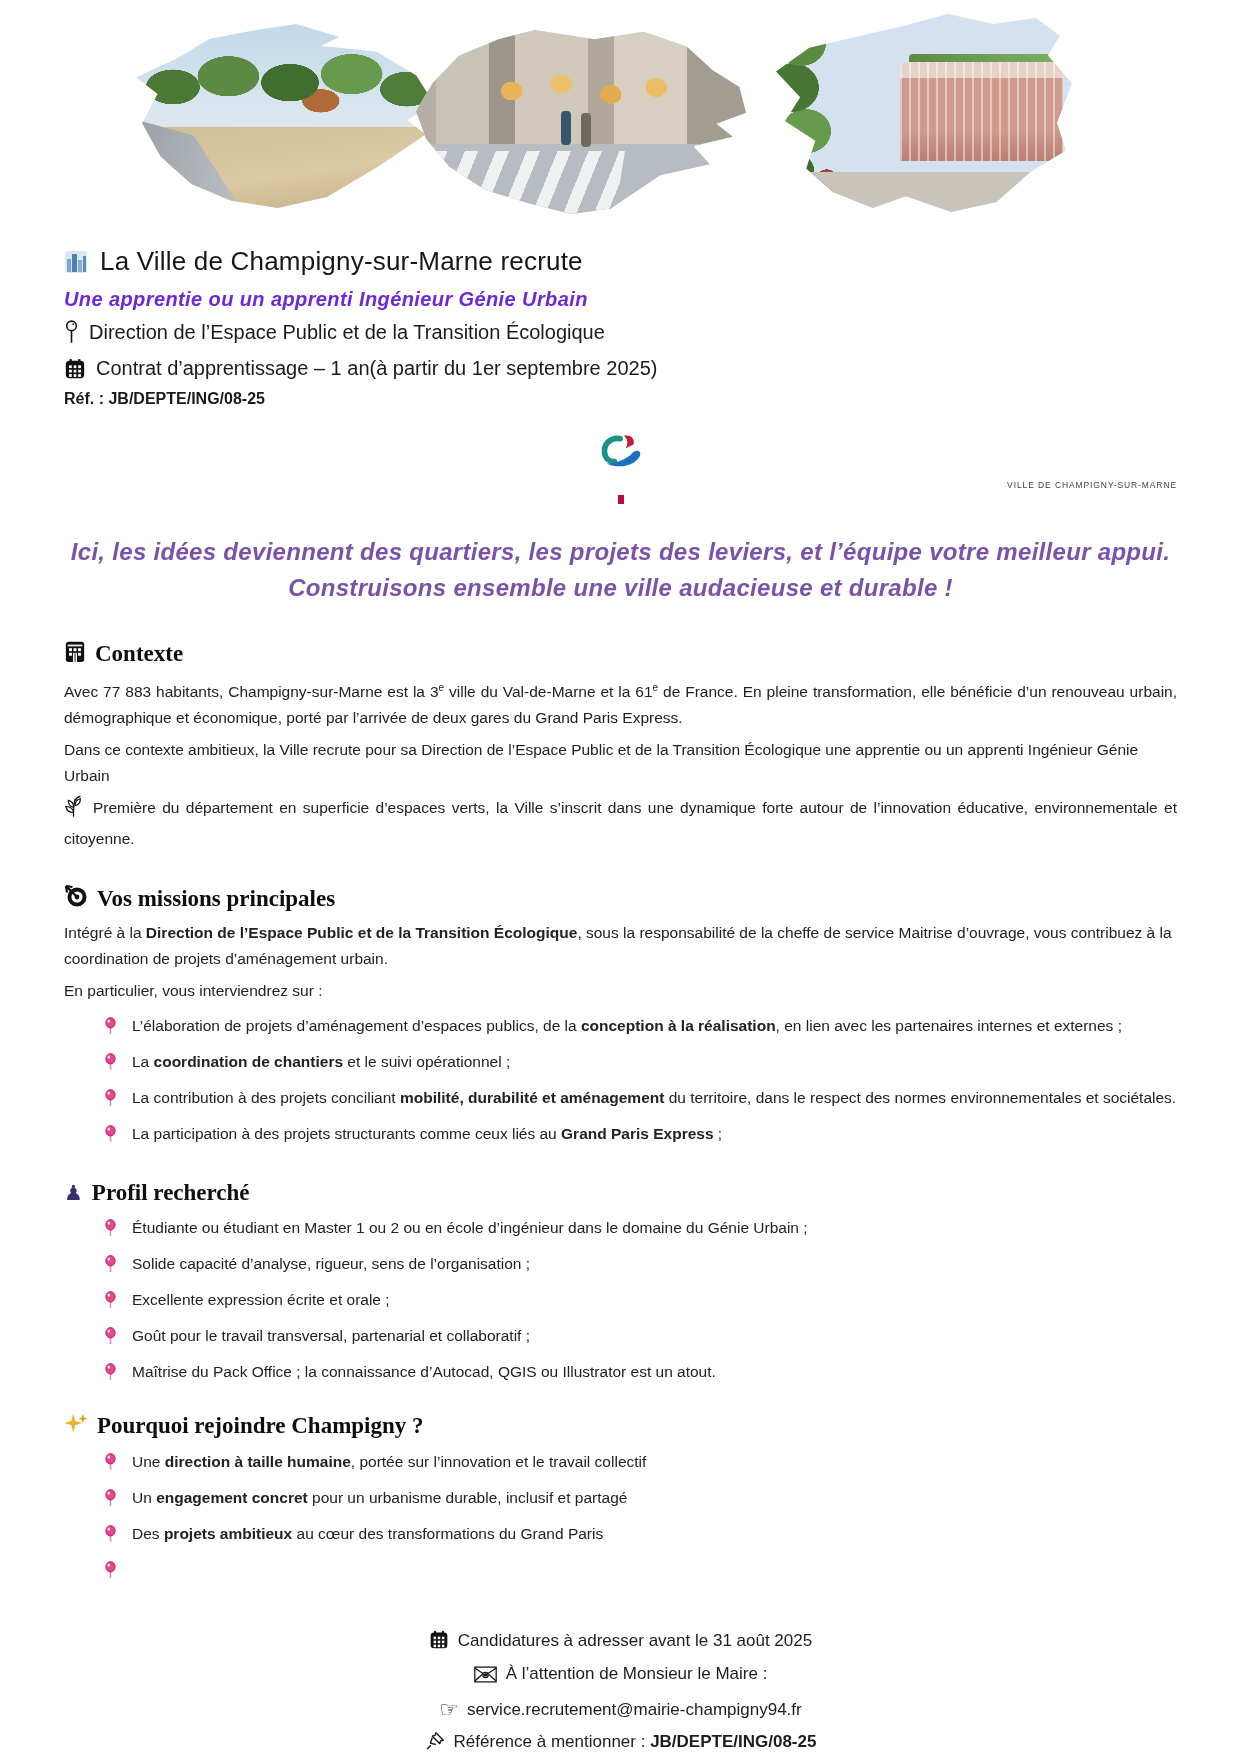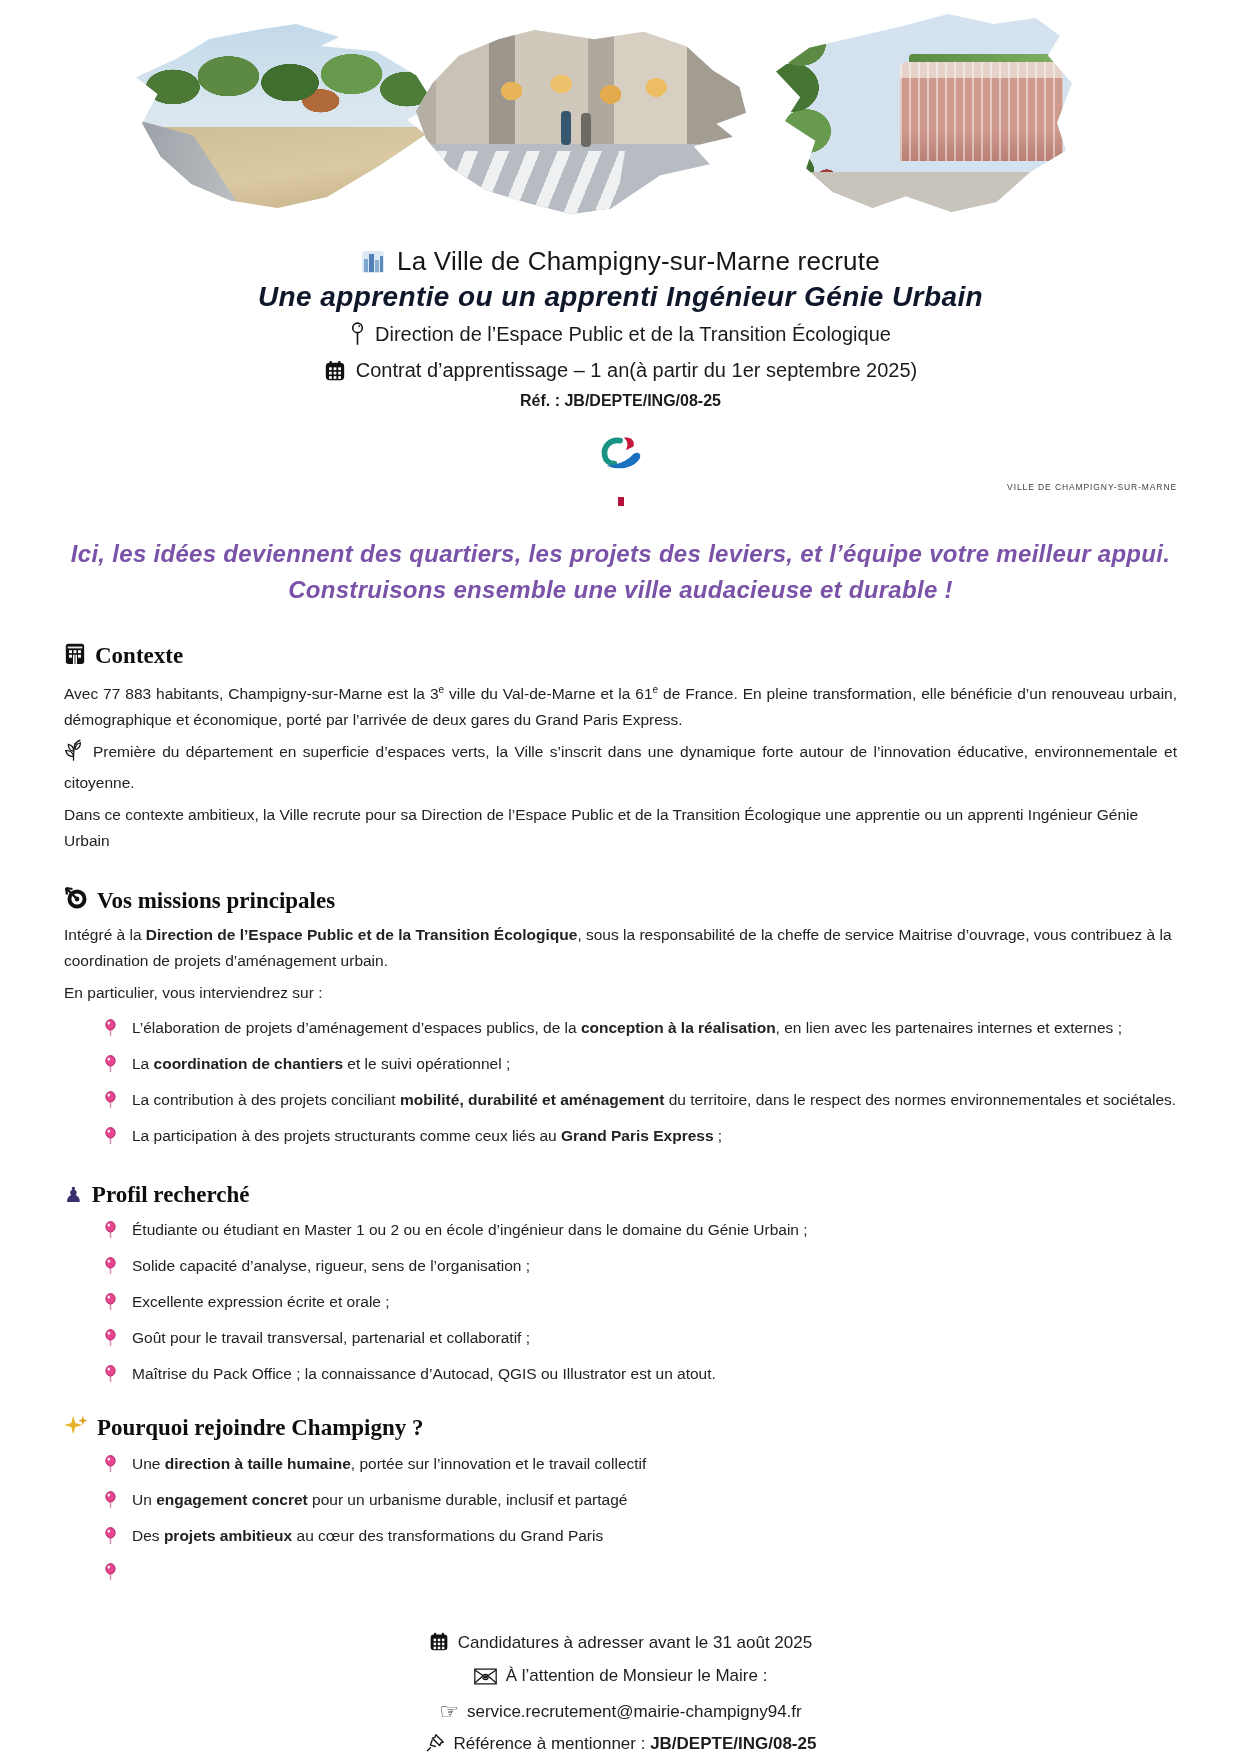--- a/index.html
+++ b/index.html
@@ -69,25 +69,25 @@
       radial-gradient(ellipse 20% 12% at 55% 88%, #a23d3d 0 58%, transparent 59%); }
   .r-bld { right:3%; top:24%; width:54%; height:50%; border-radius:6px 6px 0 0;
     background:
       repeating-linear-gradient(90deg, rgba(255,255,255,.45) 0 2px, transparent 2px 9px),
       linear-gradient(180deg,#e6d2c9 0 16%,#cf9a8e 16% 68%,#b97f74 100%); }
   .r-roof { right:6%; top:20%; width:48%; height:7%; border-radius:4px;
     background:linear-gradient(90deg,#5d8a43,#7fae62); }
   .r-ground{ left:0; bottom:0; width:100%; height:20%; background:#c9c4bb; }
 
   
-  .header { text-align:center; margin-top:26px; }
+  .header { margin-top:26px; }
   .title-line { font-size:26px; color:#161616; letter-spacing:.2px; }
   .title-line .ic { vertical-align:-4px; margin-right:12px; }
-  .subtitle { font-size:28px; font-style:italic; font-weight:600;
-    letter-spacing:.4px; color:#0f172a; }
+  .subtitle { margin-top:7px; font-size:20px; font-style:italic; font-weight:600;
+    letter-spacing:.4px; color:#6d28d9; }
   .h-line { margin-top:8px; font-size:20px; color:#1b1b1b; }
   .h-line .ic { vertical-align:-5px; margin-right:10px; }
   .ref-line { margin-top:5px; font-size:16px; font-weight:700; color:#1b1b1b; }
 
   
   .logo-block { margin-top:24px; text-align:center; }
   .logo-caption { margin-top:2px; font-size:8.5px; letter-spacing:.9px; color:#3d3d3d;text-align:right; }
   .logo-square { width:6px; height:9px; background:#b5103c; margin:5px auto 0; }
 
   
@@ -212,28 +212,28 @@
             <rect x="10.4" y="11" width="3.2" height="3.2" fill="#fff"></rect>
             <rect x="15.3" y="11" width="3.2" height="3.2" fill="#fff"></rect>
             <rect x="5.5" y="16" width="3.2" height="3.2" fill="#fff"></rect>
             <rect x="15.3" y="16" width="3.2" height="3.2" fill="#fff"></rect>
             <rect x="9.8" y="16" width="4.4" height="10" fill="#fff"></rect>
             <line x1="12" y1="16" x2="12" y2="26" stroke="#111" stroke-width="1"></line>
           </svg></span>
       <span>Contexte</span>
     </div>
     <p class="body-p just"><span>Avec 77 883 habitants, Champigny-sur-Marne est la 3</span><sup>e</sup><span> ville du Val-de-Marne et la 61</span><sup>e</sup><span> de France. En pleine transformation, elle bénéficie d’un renouveau urbain, démographique et économique, porté par l’arrivée de deux gares du Grand Paris Express.</span></p>
+    <p class="body-p">Dans ce contexte ambitieux, la Ville recrute pour sa Direction de l’Espace Public et de la Transition Écologique une apprentie ou un apprenti Ingénieur Génie Urbain</p>
     <p class="body-p just"><span class="ic-inline"><svg width="19" height="23" viewBox="0 0 22 26" fill="none" stroke="#111" stroke-width="1.4">
             <path d="M11 25 C11 16 11 10 13 4"></path>
             <path d="M11 20 C6 20 3 17 2 13 C6 13 10 15 11 19"></path>
             <path d="M11 14 C7 13 5 10 5 6 C9 7 11 9 11 13"></path>
             <path d="M13 12 C17 11 19 8 19 4 C15 5 13 8 13 11"></path>
             <path d="M13 6 C14 3 16 2 19 1"></path>
           </svg></span><span>Première du département en superficie d’espaces verts, la Ville s’inscrit dans une dynamique forte autour de l’innovation éducative, environnementale et citoyenne.</span></p>
-    <p class="body-p">Dans ce contexte ambitieux, la Ville recrute pour sa Direction de l’Espace Public et de la Transition Écologique une apprentie ou un apprenti Ingénieur Génie Urbain</p>
   </div>
 
   <div class="sec">
     <div class="sec-head">
       <span><svg width="24" height="24" viewBox="0 0 24 24">
             <circle cx="13" cy="13" r="9.5" fill="#111"></circle>
             <circle cx="13" cy="13" r="5.6" fill="#fff"></circle>
             <circle cx="13" cy="13" r="2.4" fill="#111"></circle>
             <path d="M2 2 L13 13" stroke="#111" stroke-width="2.4"></path>
             <path d="M2 2 l6.5 1 M2 2 l1 6.5" stroke="#111" stroke-width="2.2"></path>

